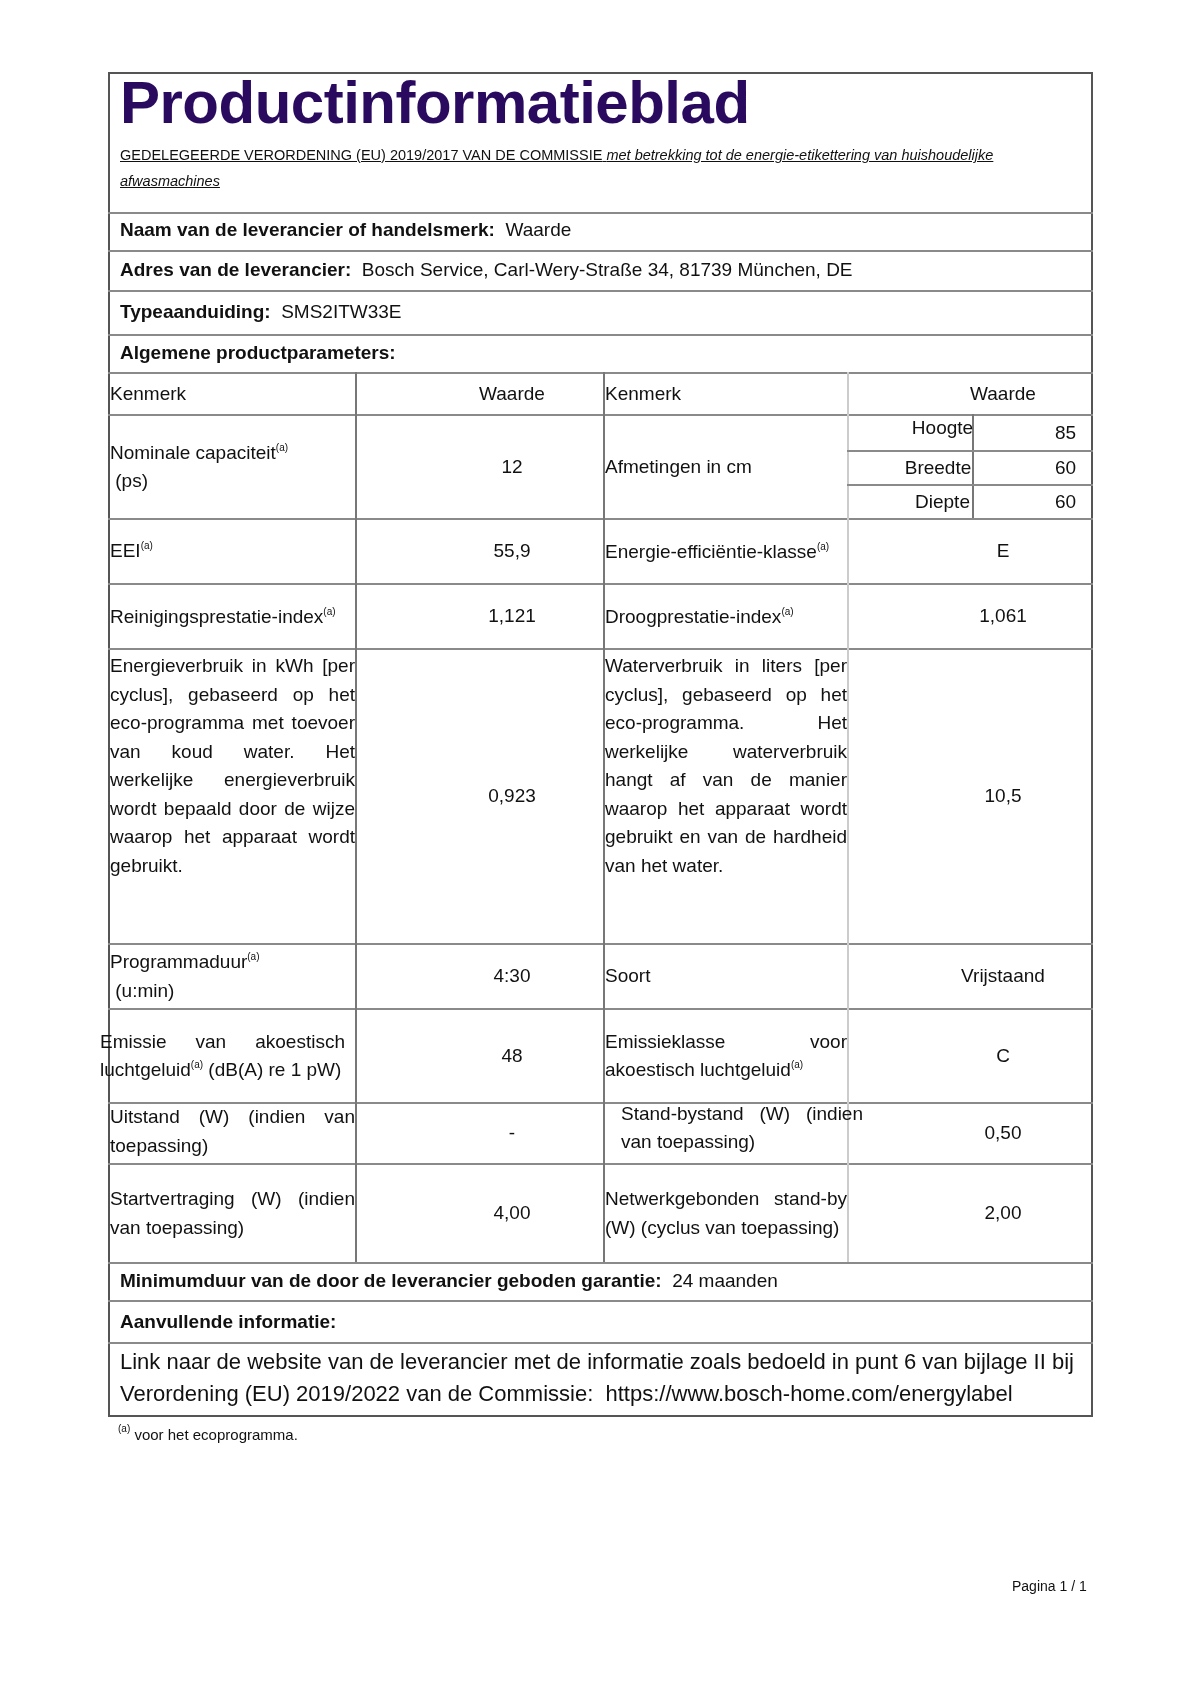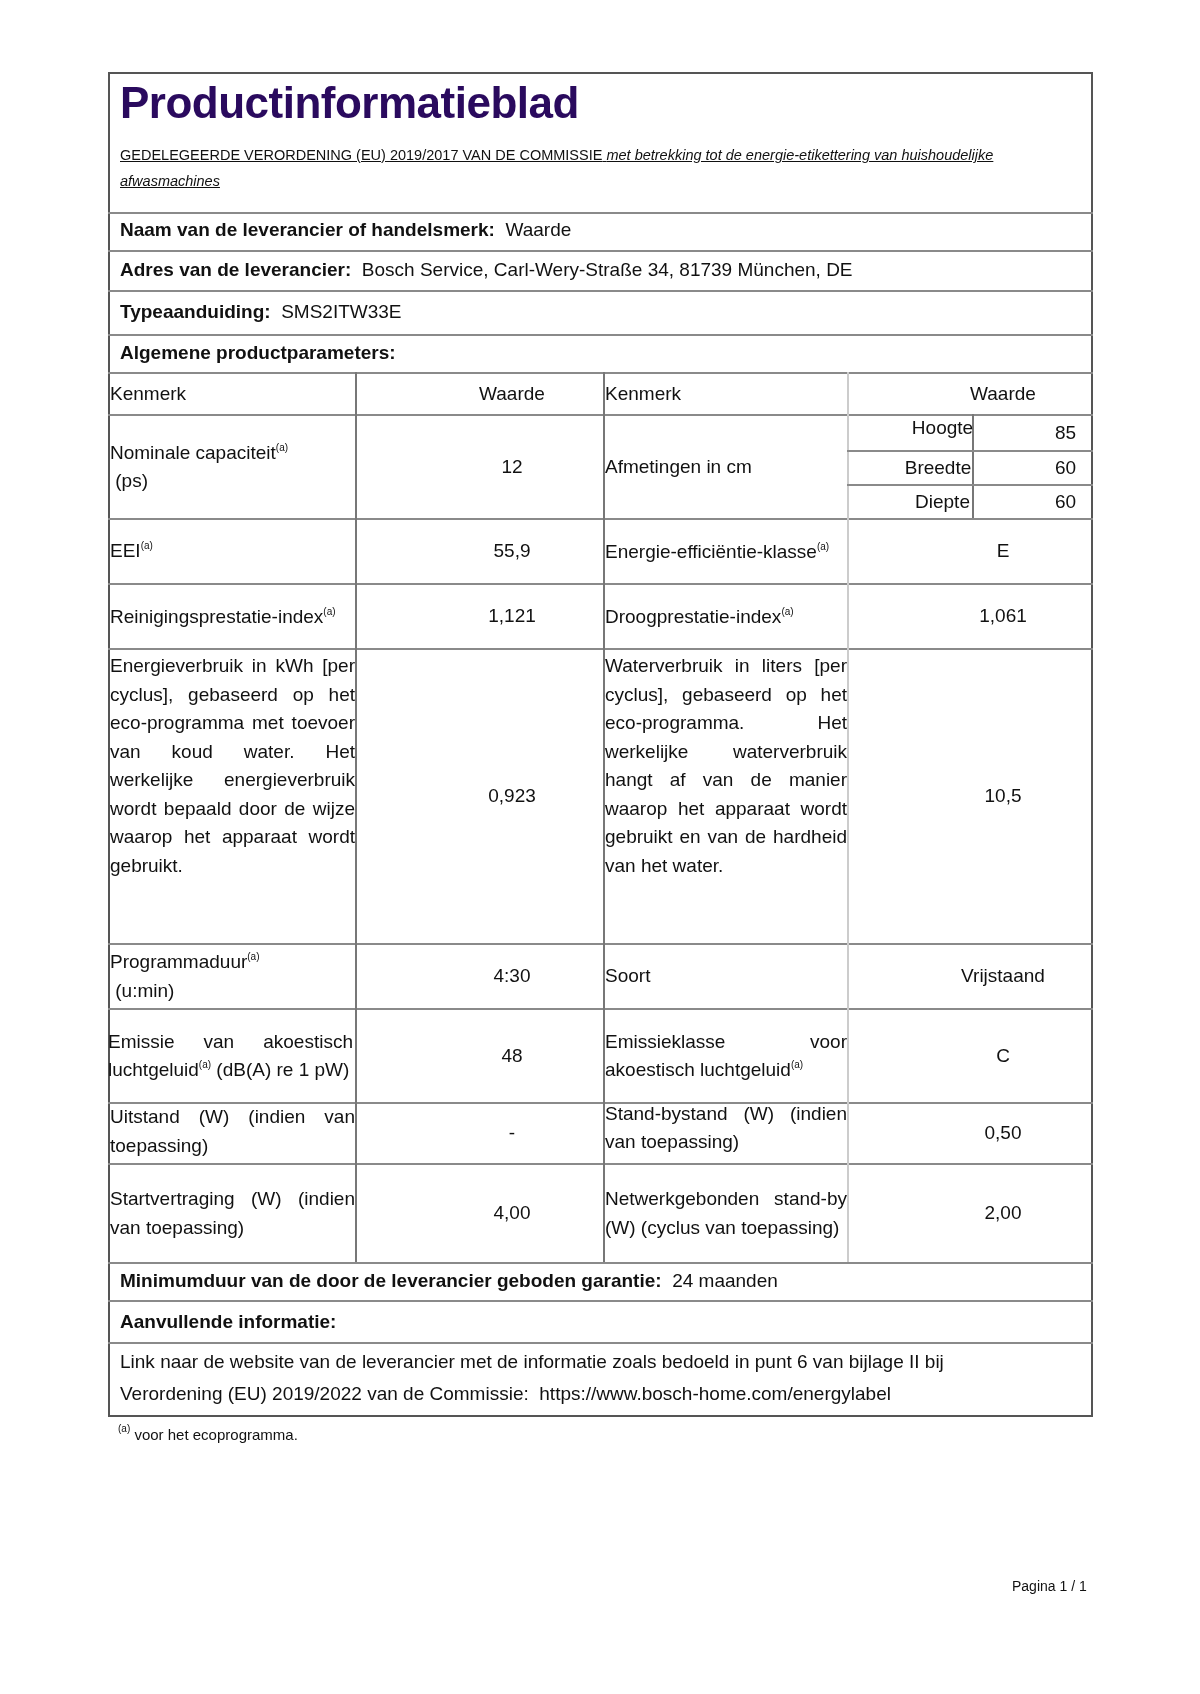--- a/index.html
+++ b/index.html
@@ -1,21 +1,21 @@
 <!DOCTYPE html>
 <html><head>
 <meta charset="utf-8">
 <style>
   html, body { margin:0; padding:0; background:#ffffff; }
   body { width:1200px; height:1694px; position:relative; font-family:"Liberation Sans", "DejaVu Sans", sans-serif; color:#111; overflow:hidden; }
   .abs { position:absolute; box-sizing:border-box; }
   .frame { left:108px; top:72px; width:985px; height:1345px; border:2px solid #555; }
   .hline { position:absolute; left:108px; width:985px; height:0; border-top:2px solid #8a8a8a; }
   .vline { position:absolute; width:0; border-left:2px solid #777; }
-  .title { left:120px; top:76px; font-size:44px; font-weight:bold; color:#2a0a5e; letter-spacing:-0.5px; line-height:54px; }
+  .title { left:120px; top:76px; font-size:60px; font-weight:bold; color:#2a0a5e; letter-spacing:-0.5px; line-height:54px; }
   .reg { left:120px; top:142px; width:960px; font-size:14.5px; line-height:26px; color:#111;text-decoration:underline; }
   .reg .it { font-style:italic; }
   .rowtext { position:absolute; left:120px; font-size:19px; line-height:24px; color:#111; white-space:nowrap; }
   .rowtext b { font-weight:bold; }
   .cell { position:absolute; font-size:19px; line-height:28.5px; color:#111; box-sizing:border-box; }
   .lab { padding:0 0; text-align:justify; }
   .val { text-align:center; display:flex; align-items:center; justify-content:center;margin-left:32px; }
   .vc { display:flex; align-items:center; }
   sup { font-size:10px; vertical-align:8px; line-height:0; }
   .foot { left:118px; top:1426px; font-size:15px; color:#111; }
@@ -98,38 +98,38 @@
 <div class="cell lab" style="left:605px; top:650px; width:242px; height:293px; padding-top:2px; hyphens:auto" lang="nl">Waterverbruik in liters [per cyclus], gebaseerd op het eco-programma. Het werkelijke waterverbruik hangt af van de manier waarop het apparaat wordt gebruikt en van de hardheid van het water.</div>
 <div class="cell val" style="left:849px; top:650px; width:244px; height:293px">10,5</div>
 
 <div class="cell lab vc" style="left:110px; top:945px; width:245px; height:63px">
     <span><span>Programmaduur</span><sup>(a)</sup><br>&nbsp;<span>(u:min)</span></span>
   </div>
 <div class="cell val" style="left:357px; top:945px; width:246px; height:63px">4:30</div>
 <div class="cell lab vc" style="left:605px; top:945px; width:242px; height:63px">Soort</div>
 <div class="cell val" style="left:849px; top:945px; width:244px; height:63px">Vrijstaand</div>
 
-<div class="cell lab vc" style="left:108px; top:1010px; width:245px; height:92px">
+<div class="cell lab vc" style="left:100px; top:1010px; width:245px; height:92px">
     <span style="text-align:justify"><span>Emissie van akoestisch luchtgeluid</span><sup>(a)</sup> <span>(dB(A) re 1 pW)</span></span>
   </div>
 <div class="cell val" style="left:357px; top:1010px; width:246px; height:92px">48</div>
 <div class="cell lab vc" style="left:605px; top:1010px; width:242px; height:92px">
     <span style="text-align:justify"><span>Emissieklasse voor akoestisch luchtgeluid</span><sup>(a)</sup></span>
   </div>
 <div class="cell val" style="left:849px; top:1010px; width:244px; height:92px">C</div>
 
 <div class="cell lab vc" style="left:110px; top:1104px; width:245px; height:55px">Uitstand (W) (indien van toepassing)</div>
 <div class="cell val" style="left:357px; top:1104px; width:246px; height:59px">-</div>
-<div class="cell lab vc" style="left:605px; top:1104px; width:242px; height:48px">Stand-bystand (W) (indien van toepassing)</div>
+<div class="cell lab vc" style="left:621px; top:1104px; width:242px; height:48px">Stand-bystand (W) (indien van toepassing)</div>
 <div class="cell val" style="left:849px; top:1104px; width:244px; height:59px">0,50</div>
 
 <div class="cell lab vc" style="left:110px; top:1165px; width:245px; height:97px">Startvertraging (W) (indien van toepassing)</div>
 <div class="cell val" style="left:357px; top:1165px; width:246px; height:97px">4,00</div>
 <div class="cell lab vc" style="left:605px; top:1165px; width:242px; height:97px">Netwerkgebonden stand-by (W) (cyclus van toepassing)</div>
 <div class="cell val" style="left:849px; top:1165px; width:244px; height:97px">2,00</div>
 
 <div class="rowtext" style="top:1262px; line-height:38px"><b>Minimumduur van de door de leverancier geboden garantie:</b>&nbsp; <span>24 maanden</span></div>
 <div class="rowtext" style="top:1302px; line-height:40px"><b>Aanvullende informatie:</b></div>
-<div class="rowtext" style="top:1346px; line-height:32px; font-size:19px"><span>Link naar de website van de leverancier met de informatie zoals bedoeld in punt 6 van bijlage II bij</span><br><span>Verordening (EU) 2019/2022 van de Commissie:</span>&nbsp; <span>https://www.bosch-home.com/energylabel</span></div>
+<div class="rowtext" style="top:1346px; line-height:32px; font-size:22px"><span>Link naar de website van de leverancier met de informatie zoals bedoeld in punt 6 van bijlage II bij</span><br><span>Verordening (EU) 2019/2022 van de Commissie:</span>&nbsp; <span>https://www.bosch-home.com/energylabel</span></div>
 
 <div class="abs foot"><sup>(a)</sup> <span>voor het ecoprogramma.</span></div>
 
 <div class="abs page">Pagina 1 / 1</div>
 
 </body></html>

